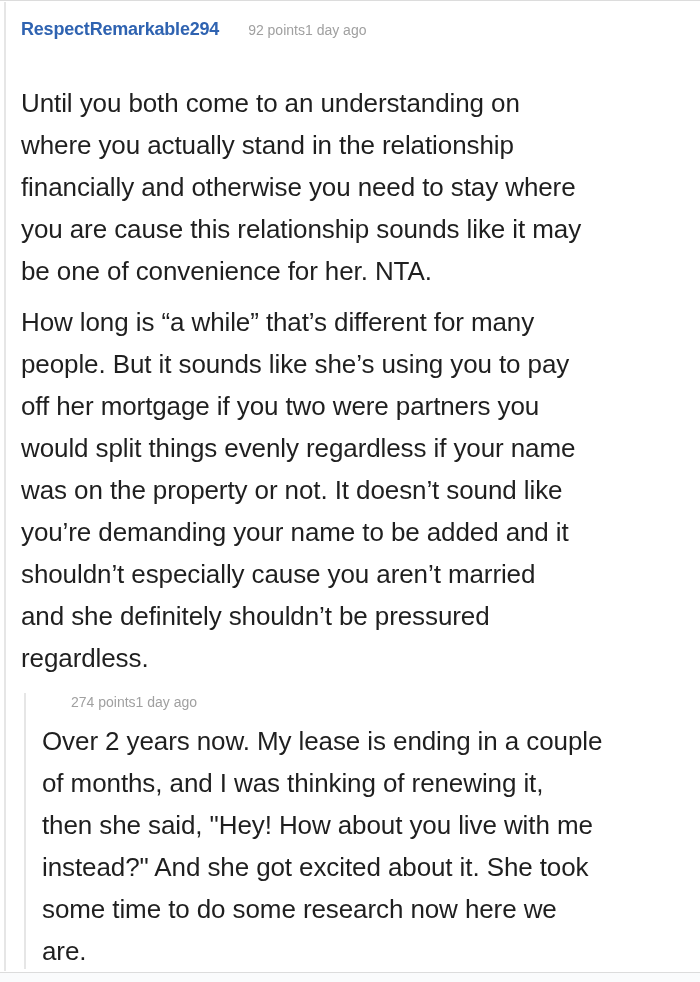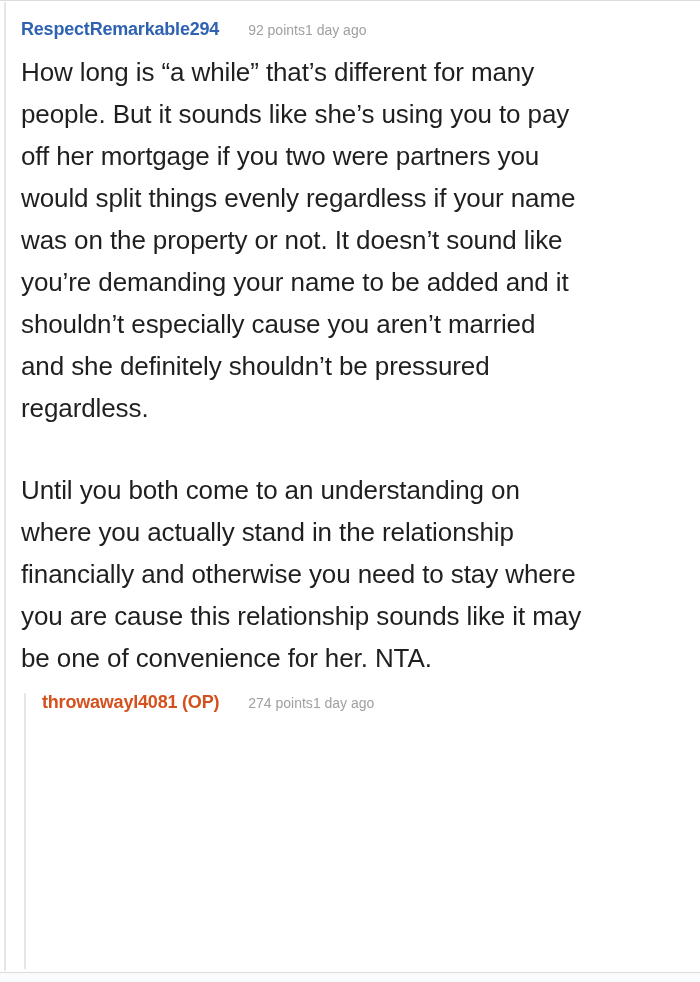--- a/index.html
+++ b/index.html
@@ -90,42 +90,47 @@
   <div class="thread-line reply-depth"></div>
 
   <div class="content">
 
     <div class="c-header">
       <a href="#" class="username blue">RespectRemarkable294</a>
       <span class="meta points">92 points</span>
       <span class="meta age">1 day ago</span>
     </div>
 
+    <div class="body p2">Until you both come to an understanding on
+where you actually stand in the relationship
+financially and otherwise you need to stay where
+you are cause this relationship sounds like it may
+be one of convenience for her. NTA.</div>
+
     <div class="body p1">How long is “a while” that’s different for many
 people. But it sounds like she’s using you to pay
 off her mortgage if you two were partners you
 would split things evenly regardless if your name
 was on the property or not. It doesn’t sound like
 you’re demanding your name to be added and it
 shouldn’t especially cause you aren’t married
 and she definitely shouldn’t be pressured
 regardless.</div>
 
-    <div class="body p2">Until you both come to an understanding on
-where you actually stand in the relationship
-financially and otherwise you need to stay where
-you are cause this relationship sounds like it may
-be one of convenience for her. NTA.</div>
-
     <div class="reply">
       <div class="c-header">
-        <a href="#" class="username orange">throwawayl4081 (OP)</a>
         <span class="meta points">274 points</span>
         <span class="meta age">1 day ago</span>
       </div>
 
+      <div class="body">Over 2 years now. My lease is ending in a couple
+of months, and I was thinking of renewing it,
+then she said, "Hey! How about you live with me
+instead?" And she got excited about it. She took
+some time to do some research now here we
+are.</div>
     </div>
 
   </div>
 
   <div class="bottom-divider"></div>
   <div class="below-card"></div>
 </div>
 
 </body></html>

